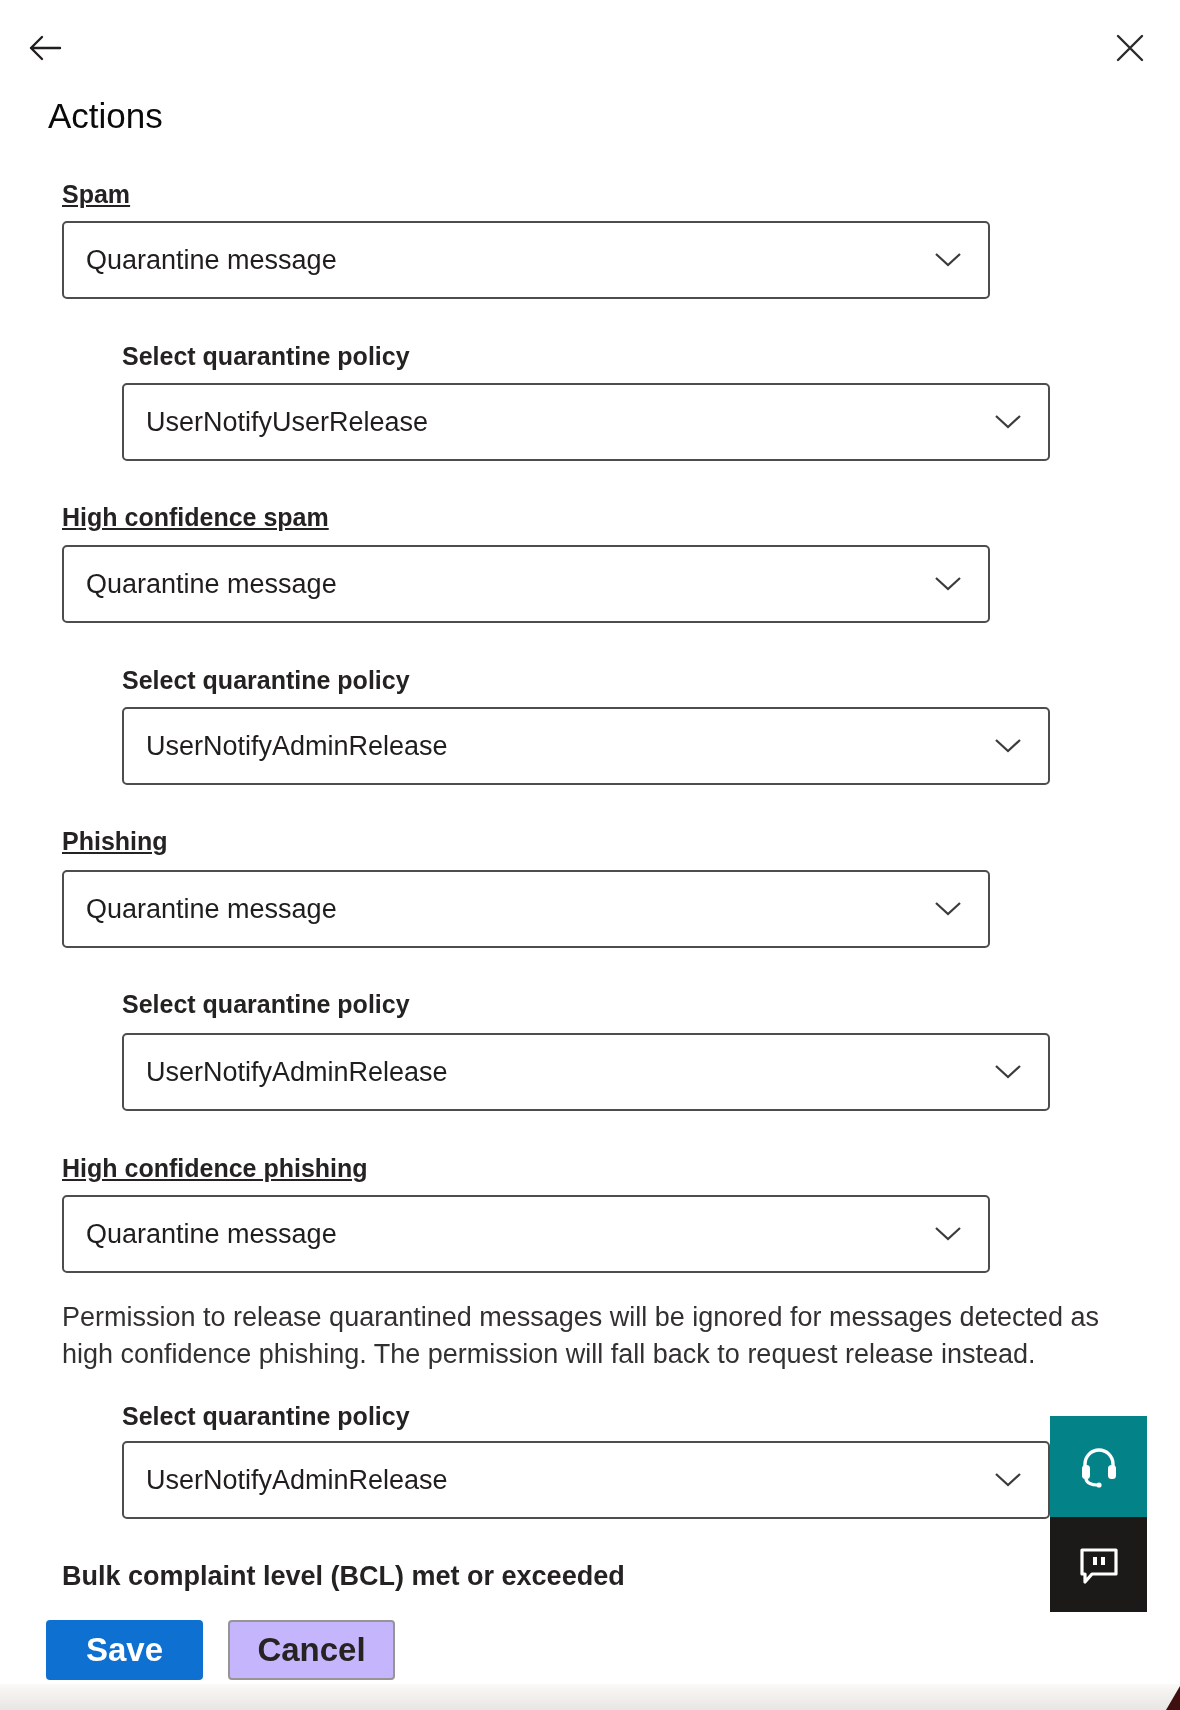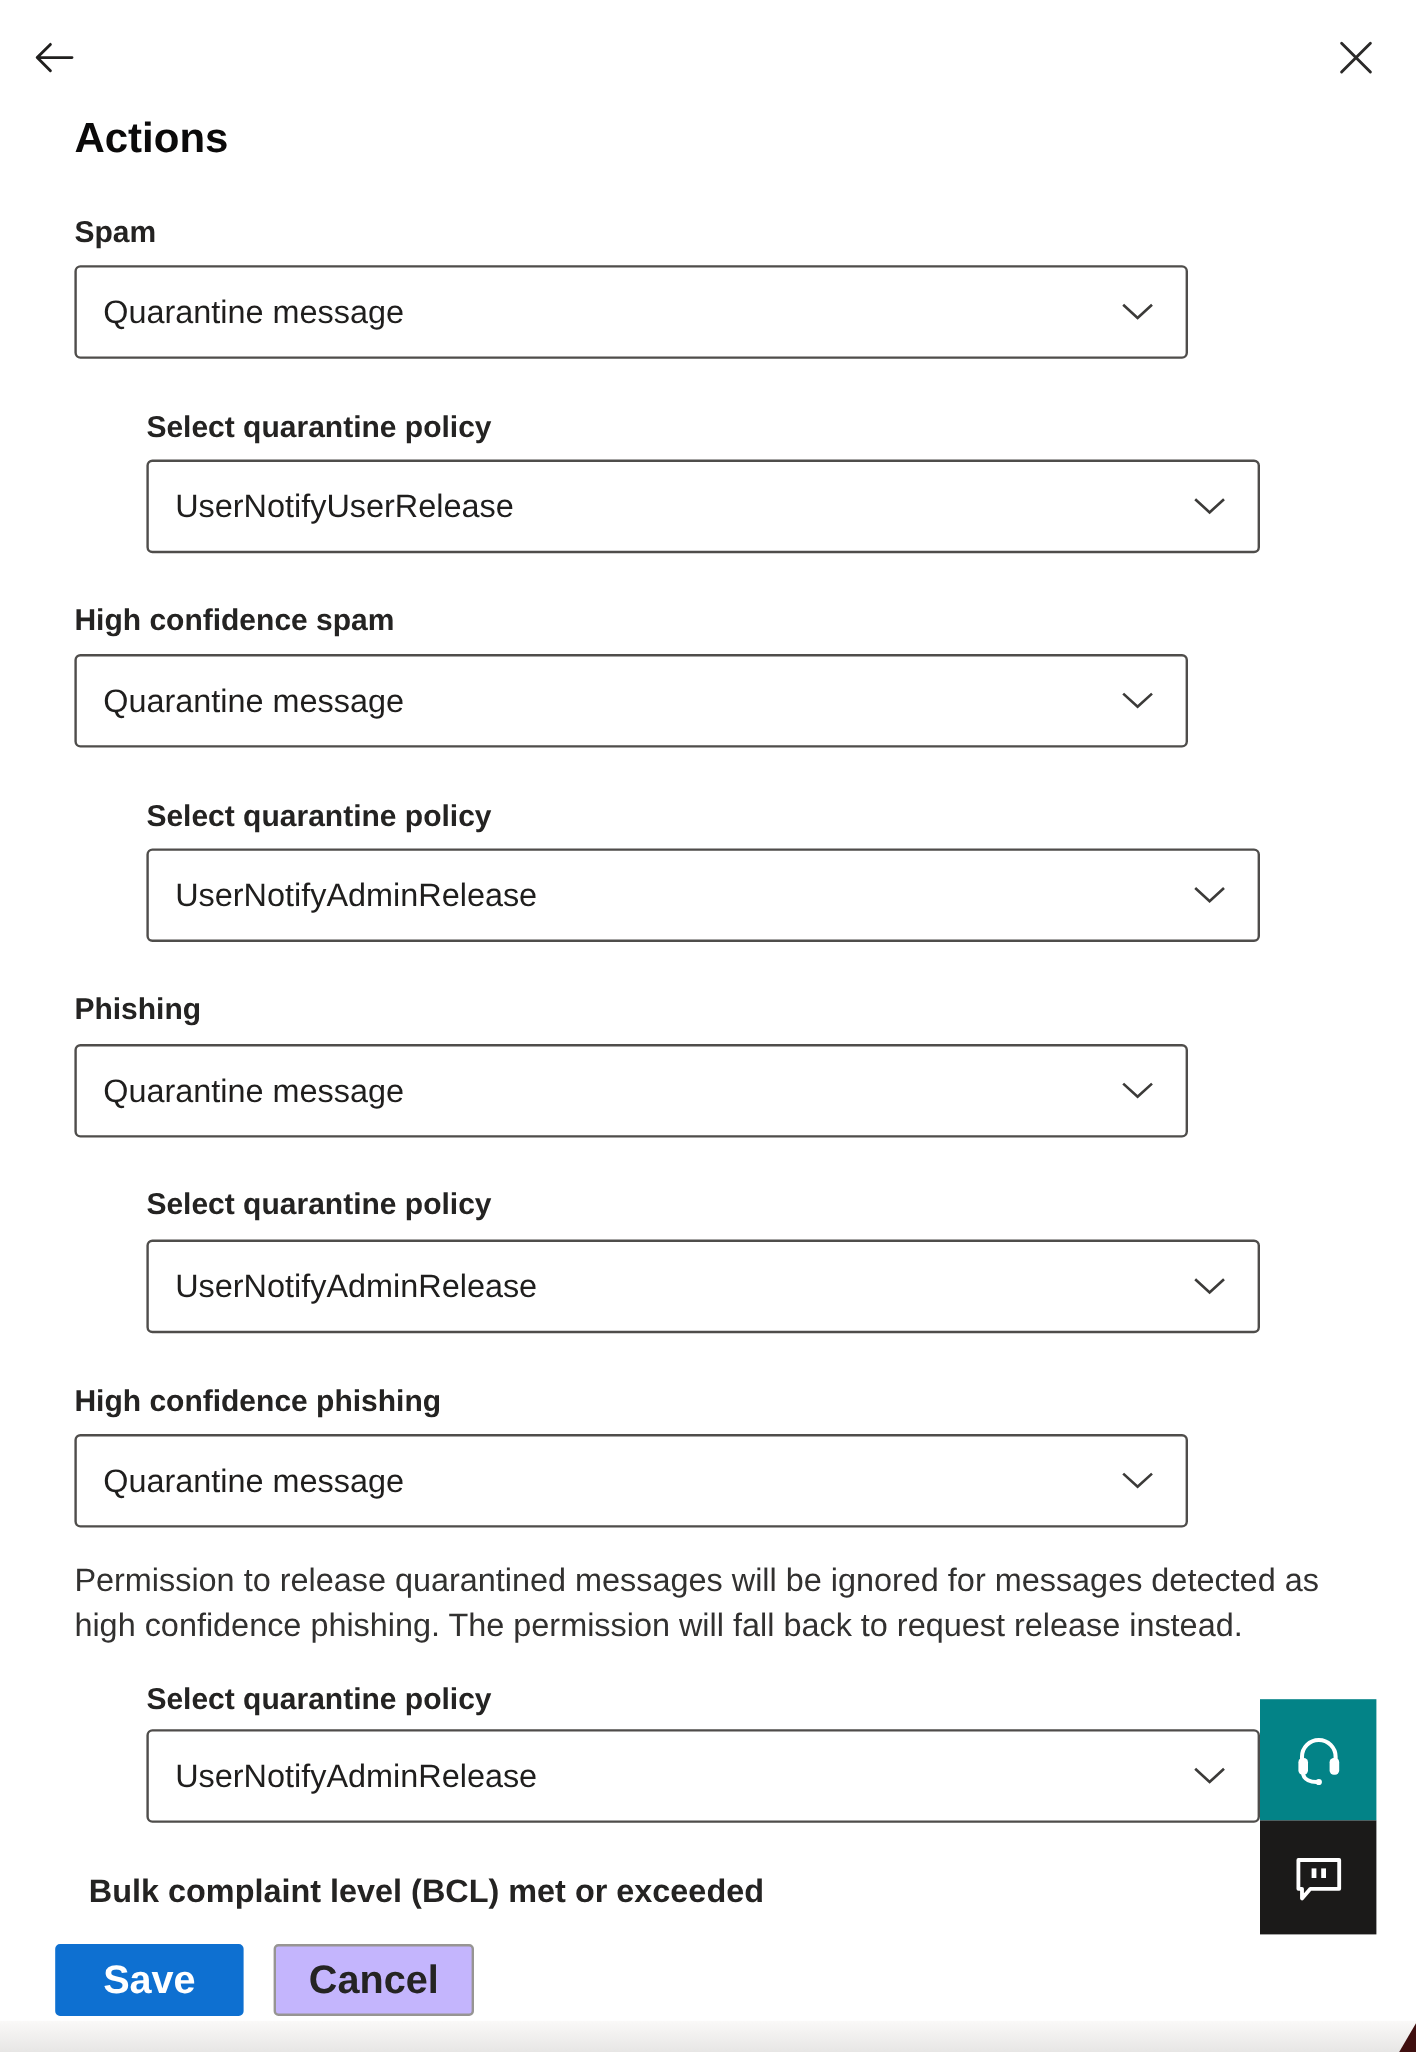--- a/index.html
+++ b/index.html
@@ -11,27 +11,27 @@
     overflow:hidden;
   }
   
   .icon-btn{
     position:absolute;width:44px;height:44px;
     display:flex;align-items:center;justify-content:center;
     background:transparent;border:none;cursor:pointer;padding:0;
   }
   
   .page-title{
-    position:absolute;left:62px;top:96px;
-    font-size:35px;font-weight:700;color:#0b0a0a;letter-spacing:0;
+    position:absolute;left:48px;top:96px;
+    font-size:35px;font-weight:400;color:#0b0a0a;letter-spacing:0;
   }
   
   .field-label{
     position:absolute;left:62px;
-    font-size:25px;font-weight:600;color:#242322;
+    font-size:25px;font-weight:600;color:#242322;text-decoration:underline;
   }
   .sub-label{
     position:absolute;left:122px;
     font-size:25px;font-weight:600;color:#242322;
   }
   
   .dd{
     position:absolute;height:78px;width:928px;
     background:#fff;
     border:2px solid #4f4d4b;border-radius:5px;
@@ -44,21 +44,21 @@
     white-space:nowrap;overflow:hidden;
   }
   .note{
     position:absolute;left:62px;top:1299px;width:1090px;
     font-size:27px;line-height:37px;color:#323130;font-weight:400;
     white-space:pre-line;
   }
   .clipped-label{
     position:absolute;left:62px;top:1561px;height:33px;width:900px;
     overflow:hidden;
-    font-size:27px;font-weight:600;color:#242322;margin-left:12px;
+    font-size:27px;font-weight:600;color:#242322;
   }
   
   .btn{
     position:absolute;top:1620px;height:60px;
     border-radius:4px;font-family:"Liberation Sans",sans-serif;
     font-size:33px;font-weight:600;cursor:pointer;
     display:flex;align-items:center;justify-content:center;
   }
   .btn-primary{
     left:46px;width:157px;

